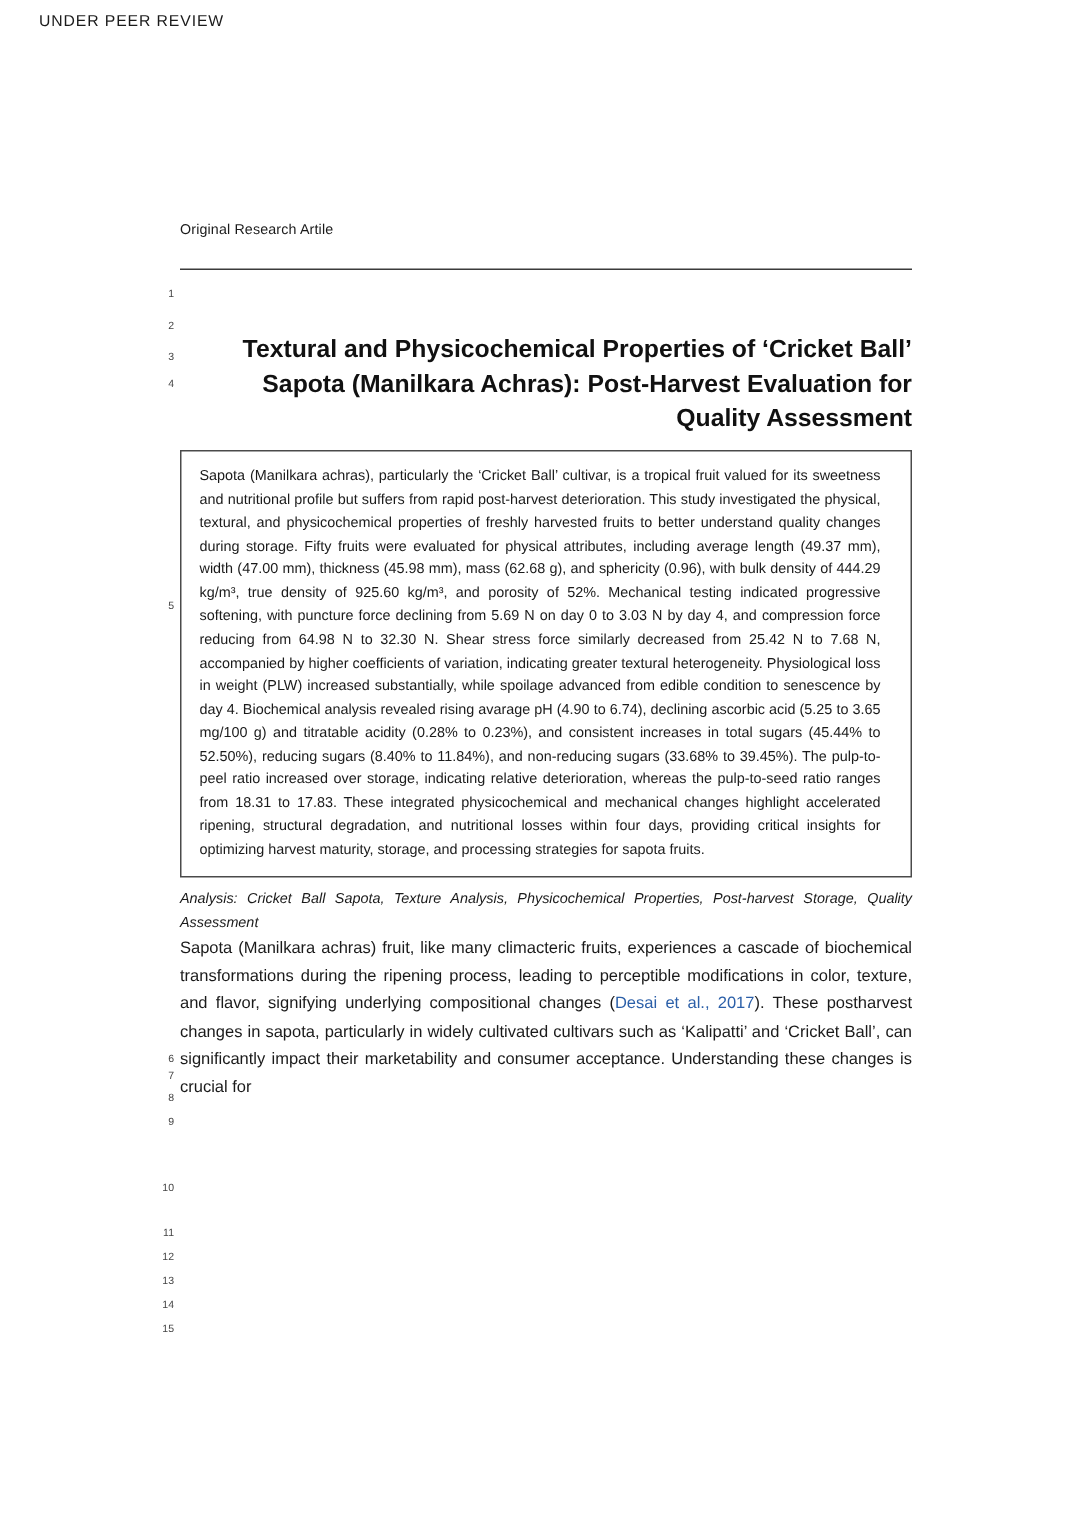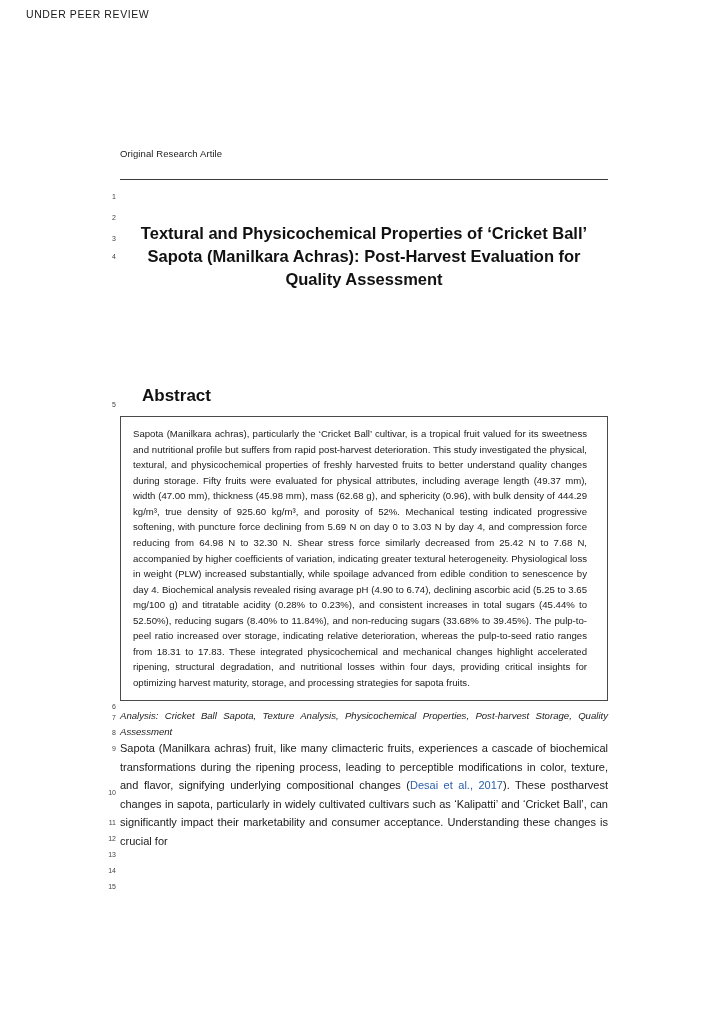--- a/index.html
+++ b/index.html
@@ -39,21 +39,21 @@
   }
   .article-type {
     font-size: 9.5px;
     color: #1a1a1a;
     padding-bottom: 20px;
     border-bottom: 1px solid #3b3b3b;
     letter-spacing: 0.1px;
   }
   .title {
     margin-top: 42px;
-    text-align: center;
+    text-align: right;
     font-size: 16.5px;
     font-weight: bold;
     line-height: 1.38;
     color: #111;
   }
   .abstract-head {
     margin-top: 96px;
     margin-left: 22px;
     font-size: 17px;
     font-weight: bold;
@@ -136,21 +136,20 @@
       <div class="linenum" style="top: 867px;">14</div>
       <div class="linenum" style="top: 883px;">15</div>
     </div>
 
   <div class="content">
 
     <div class="article-type">Original Research Artile</div>
 
     <div class="title">Textural and Physicochemical Properties of ‘Cricket Ball’ Sapota (Manilkara Achras): Post-Harvest Evaluation for Quality Assessment</div>
 
-    <div class="abstract-head">Abstract</div>
 
     <div class="abstract-box">Sapota (Manilkara achras), particularly the ‘Cricket Ball’ cultivar, is a tropical fruit valued for its sweetness and nutritional profile but suffers from rapid post-harvest deterioration. This study investigated the physical, textural, and physicochemical properties of freshly harvested fruits to better understand quality changes during storage. Fifty fruits were evaluated for physical attributes, including average length (49.37 mm), width (47.00 mm), thickness (45.98 mm), mass (62.68 g), and sphericity (0.96), with bulk density of 444.29 kg/m³, true density of 925.60 kg/m³, and porosity of 52%. Mechanical testing indicated progressive softening, with puncture force declining from 5.69 N on day 0 to 3.03 N by day 4, and compression force reducing from 64.98 N to 32.30 N. Shear stress force similarly decreased from 25.42 N to 7.68 N, accompanied by higher coefficients of variation, indicating greater textural heterogeneity. Physiological loss in weight (PLW) increased substantially, while spoilage advanced from edible condition to senescence by day 4. Biochemical analysis revealed rising avarage pH (4.90 to 6.74), declining ascorbic acid (5.25 to 3.65 mg/100 g) and titratable acidity (0.28% to 0.23%), and consistent increases in total sugars (45.44% to 52.50%), reducing sugars (8.40% to 11.84%), and non-reducing sugars (33.68% to 39.45%). The pulp-to-peel ratio increased over storage, indicating relative deterioration, whereas the pulp-to-seed ratio ranges from 18.31 to 17.83. These integrated physicochemical and mechanical changes highlight accelerated ripening, structural degradation, and nutritional losses within four days, providing critical insights for optimizing harvest maturity, storage, and processing strategies for sapota fruits.</div>
 
     <div class="keywords">
       <span>Analysis:</span>
       <span>Cricket Ball Sapota, Texture Analysis, Physicochemical Properties, Post-harvest Storage, Quality Assessment</span>
     </div>
 
 
     <div class="body-text">

